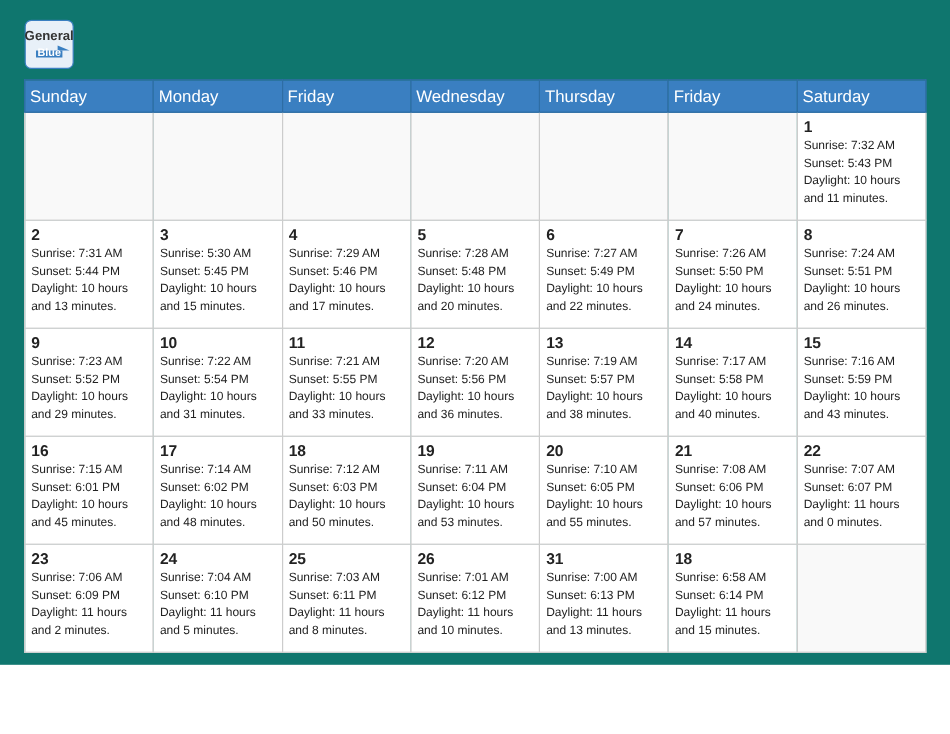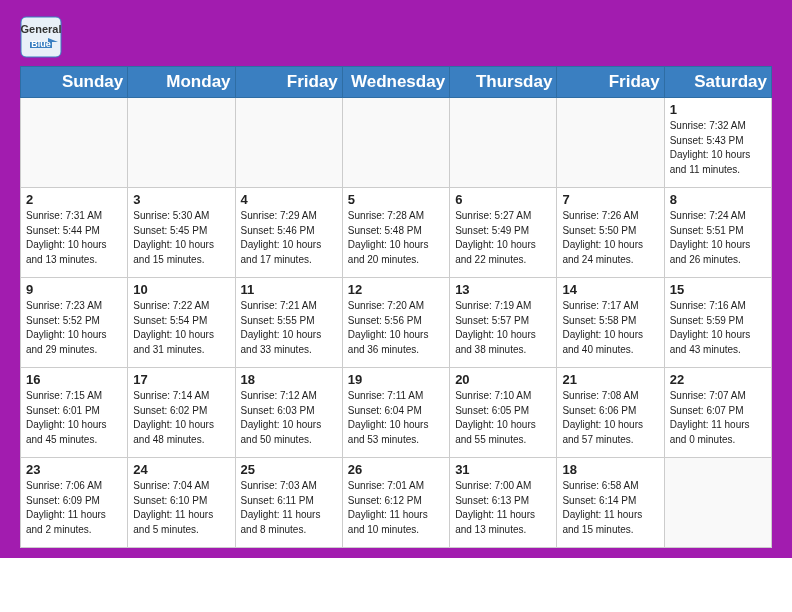--- a/index.html
+++ b/index.html
@@ -5,21 +5,21 @@
     * { box-sizing: border-box; margin: 0; padding: 0; }
     body {
       font-family: Arial, sans-serif;
       background: #fff;
       width: 792px;
       min-height: 612px;
       padding: 0;
     }
     .page {
       width: 792px;
-      background: #a21caf;
+      background: #0f766e;
       padding: 16px 20px 10px 20px;
     }
     .header {
       display: flex;
       justify-content: space-between;
       align-items: flex-start;
       margin-bottom: 8px;
     }
     .logo {
       display: flex;
@@ -46,24 +46,24 @@
       margin-top: 2px;
     }
     .calendar {
       width: 100%;
       border-collapse: collapse;
       table-layout: fixed;
     }
     .calendar th {
       background: #3a7fc1;
       color: #fff;
-      font-size: 17px;
-      font-weight: bold;
+      font-size: 14px;
+      font-weight: normal;
       padding: 5px 4px;
-      text-align: right;
+      text-align: left;
       border: 1px solid #2e6da4;
     }
     .calendar td {
       border: 1px solid #ccc;
       vertical-align: top;
       padding: 4px 5px;
       height: 90px;
       font-size: 10.5px;
       color: #222;
       background: #fff;
@@ -157,21 +157,21 @@
           </td>
           <td>
             <span class="day-number">5</span>
             <div class="day-info">Sunrise: 7:28 AM
 Sunset: 5:48 PM
 Daylight: 10 hours
 and 20 minutes.</div>
           </td>
           <td>
             <span class="day-number">6</span>
-            <div class="day-info">Sunrise: 5:27 AM
+            <div class="day-info">Sunrise: 7:27 AM
 Sunset: 5:49 PM
 Daylight: 10 hours
 and 22 minutes.</div>
           </td>
           <td>
             <span class="day-number">7</span>
             <div class="day-info">Sunrise: 7:26 AM
 Sunset: 5:50 PM
 Daylight: 10 hours
 and 24 minutes.</div>

